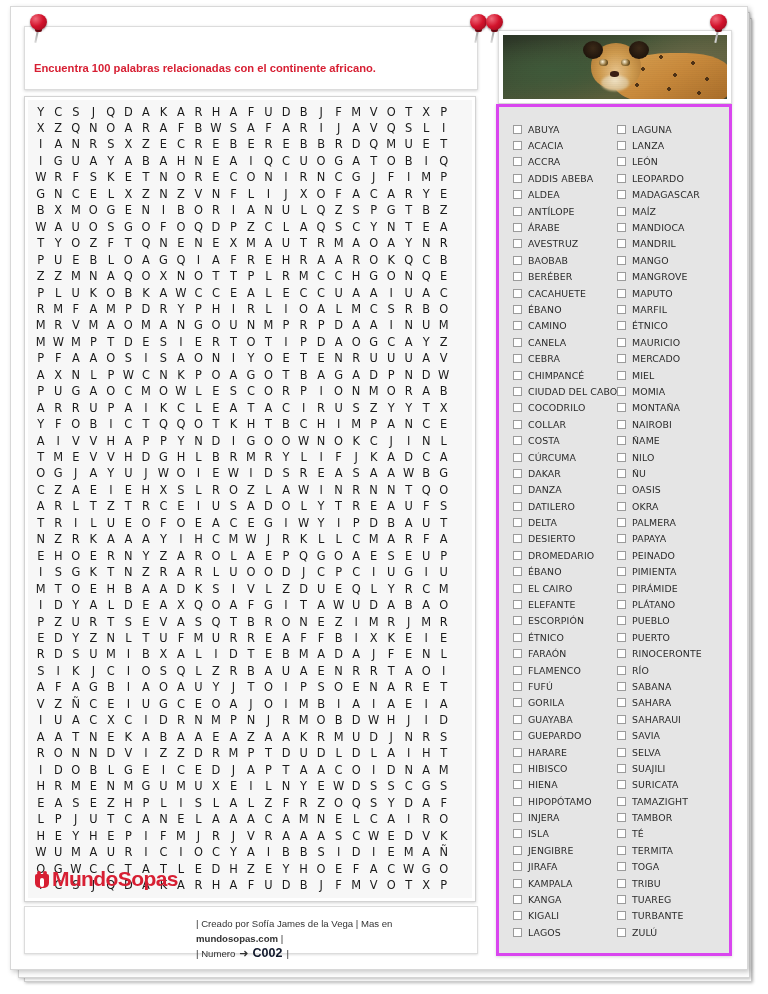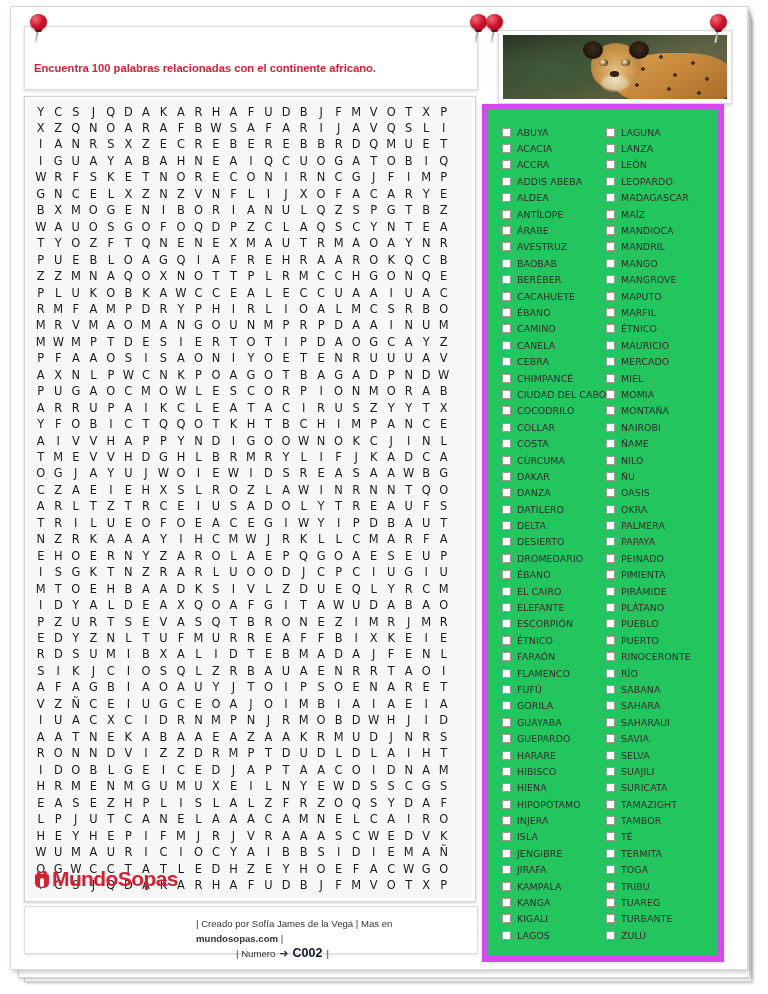--- a/index.html
+++ b/index.html
@@ -119,22 +119,22 @@
     display:grid;grid-template-columns:repeat(25,1fr);
     font-family:"DejaVu Sans",sans-serif;
   }
   .cell{
     display:flex;align-items:center;justify-content:center;
     font-size:11.4px;color:#1a1a1a;line-height:1;height:16.45px;
   }
 
   
   #words-panel{
-    position:absolute;left:482px;top:104px;width:230px;height:846px;
-    background:#22c55e;border:6px solid #d946ef;
+    position:absolute;left:496px;top:104px;width:230px;height:846px;
+    background:#e5e5e5;border:3px solid #d946ef;
     box-shadow:0 1px 3px rgba(0,0,0,.15);
   }
   .word-col{position:absolute;top:14px;width:108px;}
   #word-col-0{left:14px;}
   #word-col-1{left:118px;}
   .word-item{display:flex;align-items:center;height:16.4px;}
   .checkbox{
     width:7px;height:7px;border:1px solid #9b9b9b;background:#fff;
     flex:0 0 auto;margin-right:6px;
   }
@@ -149,21 +149,21 @@
   #brand{position:absolute;left:34px;top:867px;display:flex;align-items:center;justify-content:flex-end;}
   #brand-mark{width:16px;height:18px;margin-right:2px;position:relative;}
   #brand-mark .mk-body{position:absolute;left:1px;top:4px;width:14px;height:14px;background:#d71f33;
     border-radius:2px 2px 5px 5px;}
   #brand-mark .mk-eye-l{position:absolute;left:3px;top:1px;width:4px;height:4px;border-radius:50%;background:#d71f33;}
   #brand-mark .mk-eye-r{position:absolute;left:9px;top:1px;width:4px;height:4px;border-radius:50%;background:#d71f33;}
   #brand-mark .mk-notch{position:absolute;left:6px;top:8px;width:4px;height:9px;background:#ffffff;border-radius:2px;}
   #brand-name{color:#d71f33;font-size:21px;font-weight:bold;letter-spacing:-.6px;}
   #footer-meta{position:absolute;left:196px;top:916px;width:280px;color:#333;font-size:9.6px;line-height:15px;}
   #footer-meta .strong{font-weight:bold;}
-  #footer-line2{display:flex;align-items:center;gap:4px;margin-left:40px;}
+  #footer-line2{display:flex;align-items:center;gap:4px;}
   #arrow-icon{color:#333;font-size:11px;}
   #puzzle-number{font-weight:bold;font-size:12.5px;color:#0f172a;}
 </style>
 </head>
 <body>
 
 <div class="page">
 
   <div id="sheet-stack-3"></div>
   <div id="sheet-stack-2"></div>

